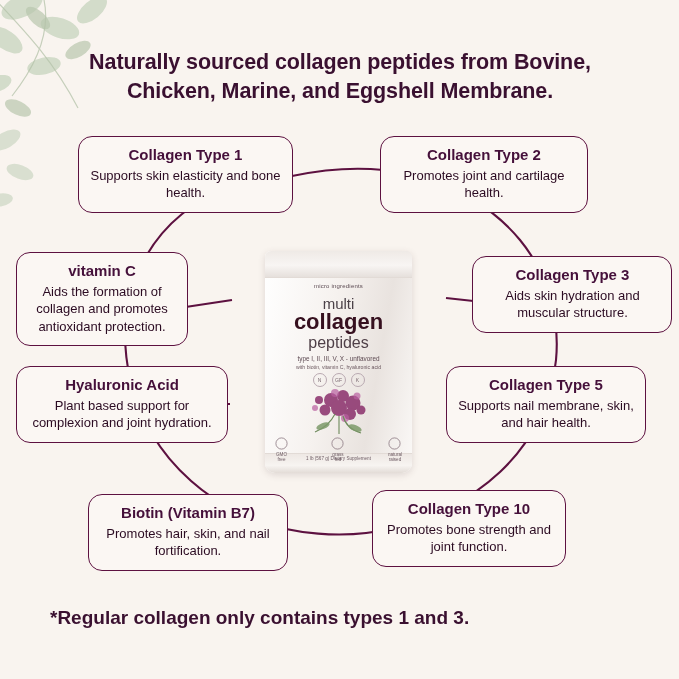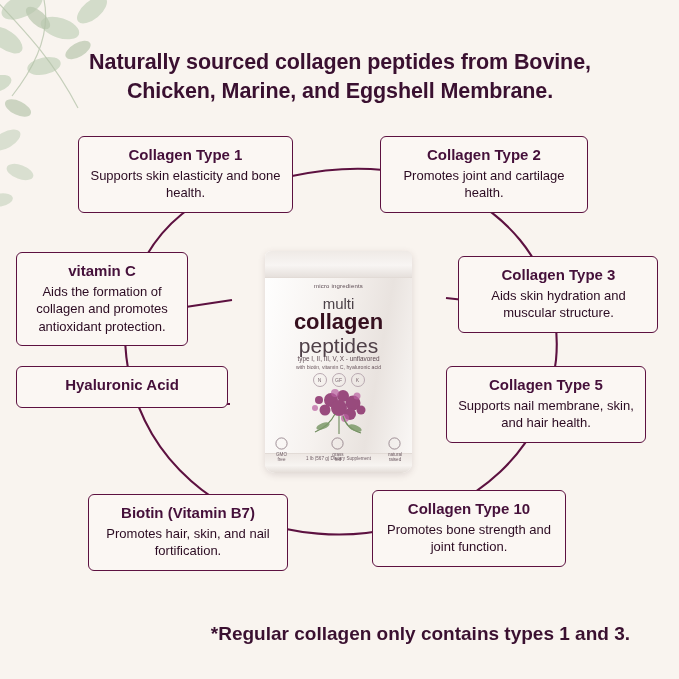--- a/index.html
+++ b/index.html
@@ -47,57 +47,56 @@
     top: 0;
     width: 679px;
     height: 679px;
   }
 
   .node {
     position: absolute;
     box-sizing: border-box;
     background: #fbf7f3;
     border: 1.6px solid #5d1140;
-    border-radius: 6px;
+    border-radius: 14px;
     padding: 9px 10px 10px 10px;
     text-align: center;
     color: #2f0d28;
   }
   .node .title {
     font-size: 15px;
     font-weight: bold;
     color: #45103a;
     line-height: 1.2;
     margin-bottom: 3px;
   }
   .node .desc {
     font-size: 13px;
     line-height: 1.33;
     color: #2b0b22;
   }
 
   #node-type1   { left: 78px;  top: 136px; width: 215px; }
   #node-type2   { left: 380px; top: 136px; width: 208px; }
   #node-vitc    { left: 16px;  top: 252px; width: 172px; }
-  #node-type3   { left: 458px; top: 256px; width: 200px; padding-left: 11px; }
+  #node-type3   { left: 472px; top: 256px; width: 200px; padding-left: 11px; }
   #node-hyal    { left: 16px;  top: 366px; width: 212px; }
   #node-type5   { left: 446px; top: 366px; width: 200px; }
   #node-biotin  { left: 88px;  top: 494px; width: 200px; }
   #node-type10  { left: 372px; top: 490px; width: 194px; }
 
   #footnote {
     position: absolute;
     left: 50px;
     top: 607px;
     width: 580px;
-    text-align: right;
+    text-align: left;
     font-size: 19px;
     font-weight: bold;
     color: #3a1030;
-    margin-top: 16px;
   }
 
   
   #pouch {
     position: absolute;
     left: 257px;
     top: 251px;
     width: 163px;
     height: 222px;
   }
@@ -152,21 +151,21 @@
     text-align: center;
     font-size: 22px;
     font-weight: bold;
     color: #36101f;
   }
   #p-peptides {
     position: absolute;
     left: 0; top: 83px;
     width: 100%;
     text-align: center;
-    font-size: 21px;
+    font-size: 16px;
     color: #4f4048;
   }
   #p-types {
     position: absolute;
     left: 0; top: 104px;
     width: 100%;
     text-align: center;
     font-size: 6.4px;
     color: #5d4a52;
   }
@@ -361,20 +360,21 @@
     <div class="desc">Aids the formation of collagen and promotes antioxidant protection.</div>
   </div>
 
   <div class="node" id="node-type3">
     <div class="title">Collagen Type 3</div>
     <div class="desc">Aids skin hydration and muscular structure.</div>
   </div>
 
   <div class="node" id="node-hyal">
     <div class="title">Hyaluronic Acid</div>
+    <div class="desc">Plant based support for complexion and joint hydration.</div>
   </div>
 
   <div class="node" id="node-type5">
     <div class="title">Collagen Type 5</div>
     <div class="desc">Supports nail membrane, skin, and hair health.</div>
   </div>
 
   <div class="node" id="node-biotin">
     <div class="title">Biotin (Vitamin B7)</div>
     <div class="desc">Promotes hair, skin, and nail fortification.</div>

